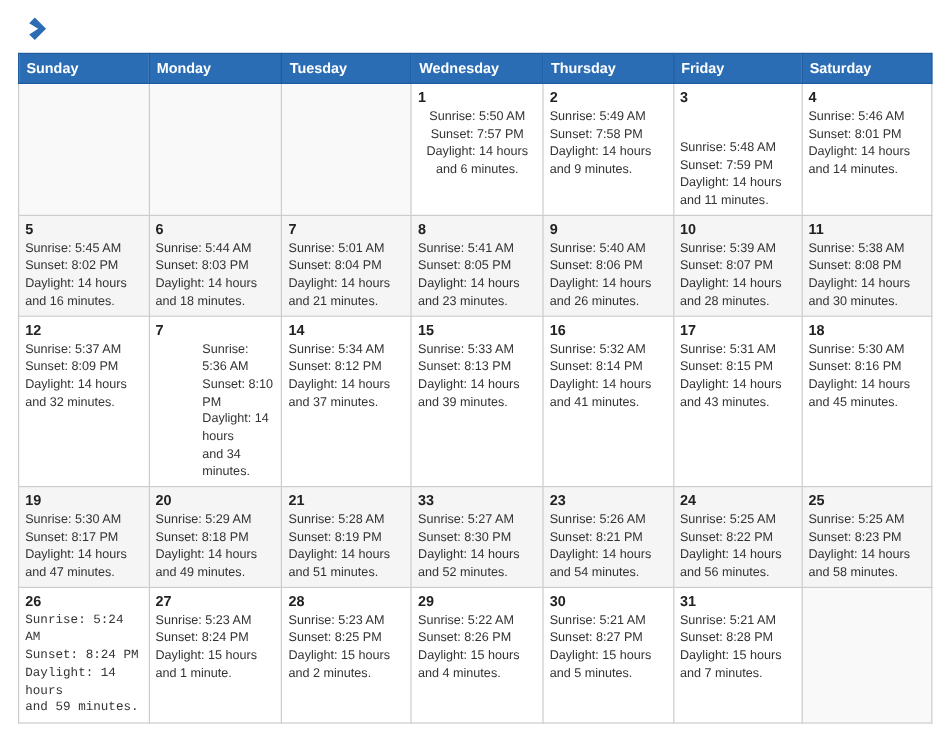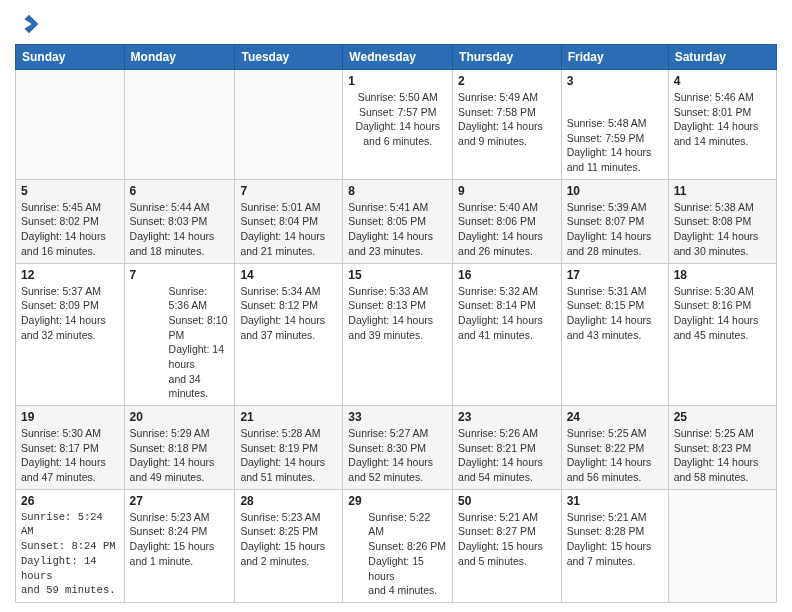--- a/index.html
+++ b/index.html
@@ -320,27 +320,27 @@
         </td>
         <td>
           <span class="day-number">28</span>
           <div class="day-info" style="white-space: pre-line;">Sunrise: 5:23 AM
 Sunset: 8:25 PM
 Daylight: 15 hours
 and 2 minutes.</div>
         </td>
         <td>
           <span class="day-number">29</span>
-          <div class="day-info" style="white-space: pre-line; margin-left: 20px;">Sunrise: 5:22 AM
+          <div class="day-info" style="white-space: pre-line;">Sunrise: 5:22 AM
 Sunset: 8:26 PM
 Daylight: 15 hours
 and 4 minutes.</div>
         </td>
         <td>
-          <span class="day-number">50</span>
+          <span class="day-number">30</span>
           <div class="day-info" style="white-space: pre-line;">Sunrise: 5:21 AM
 Sunset: 8:27 PM
 Daylight: 15 hours
 and 5 minutes.</div>
         </td>
         <td>
           <span class="day-number">31</span>
           <div class="day-info" style="white-space: pre-line;">Sunrise: 5:21 AM
 Sunset: 8:28 PM
 Daylight: 15 hours

